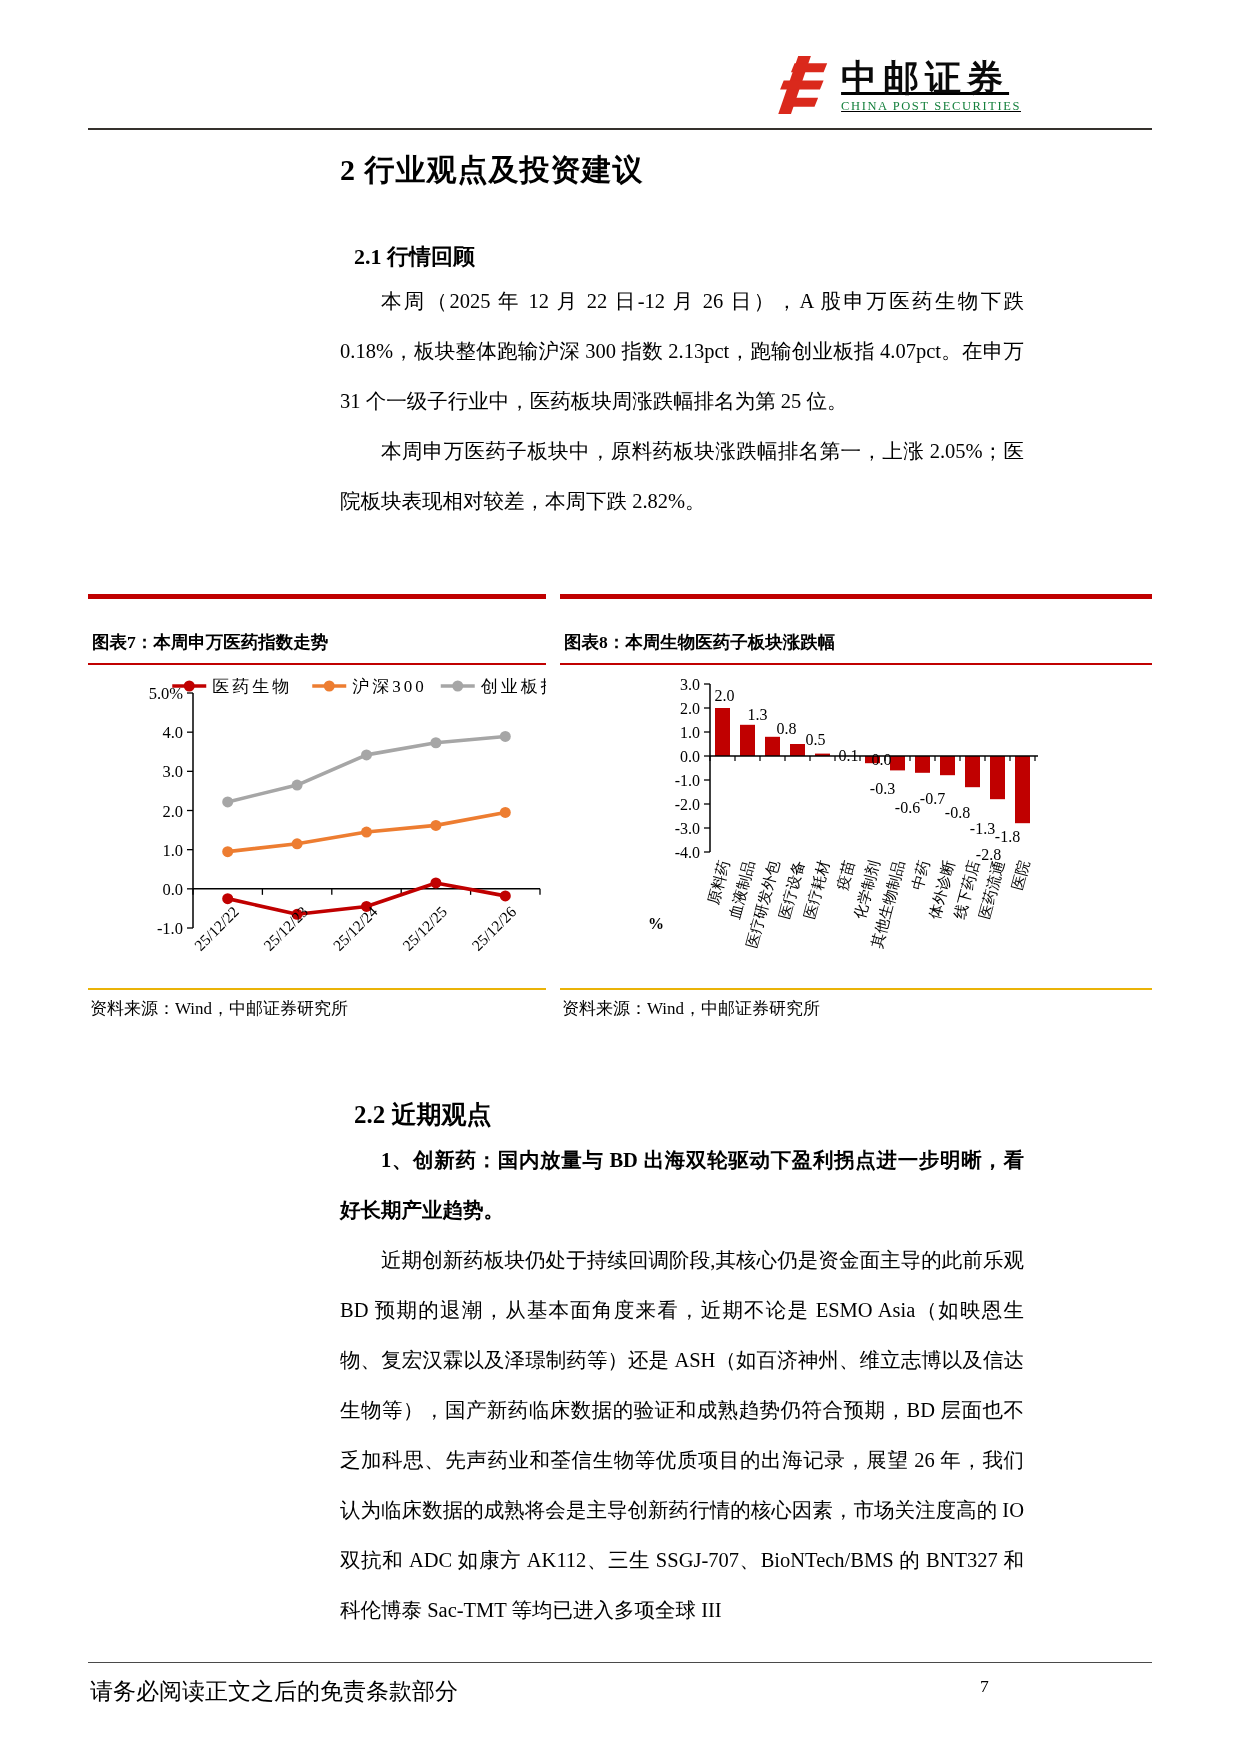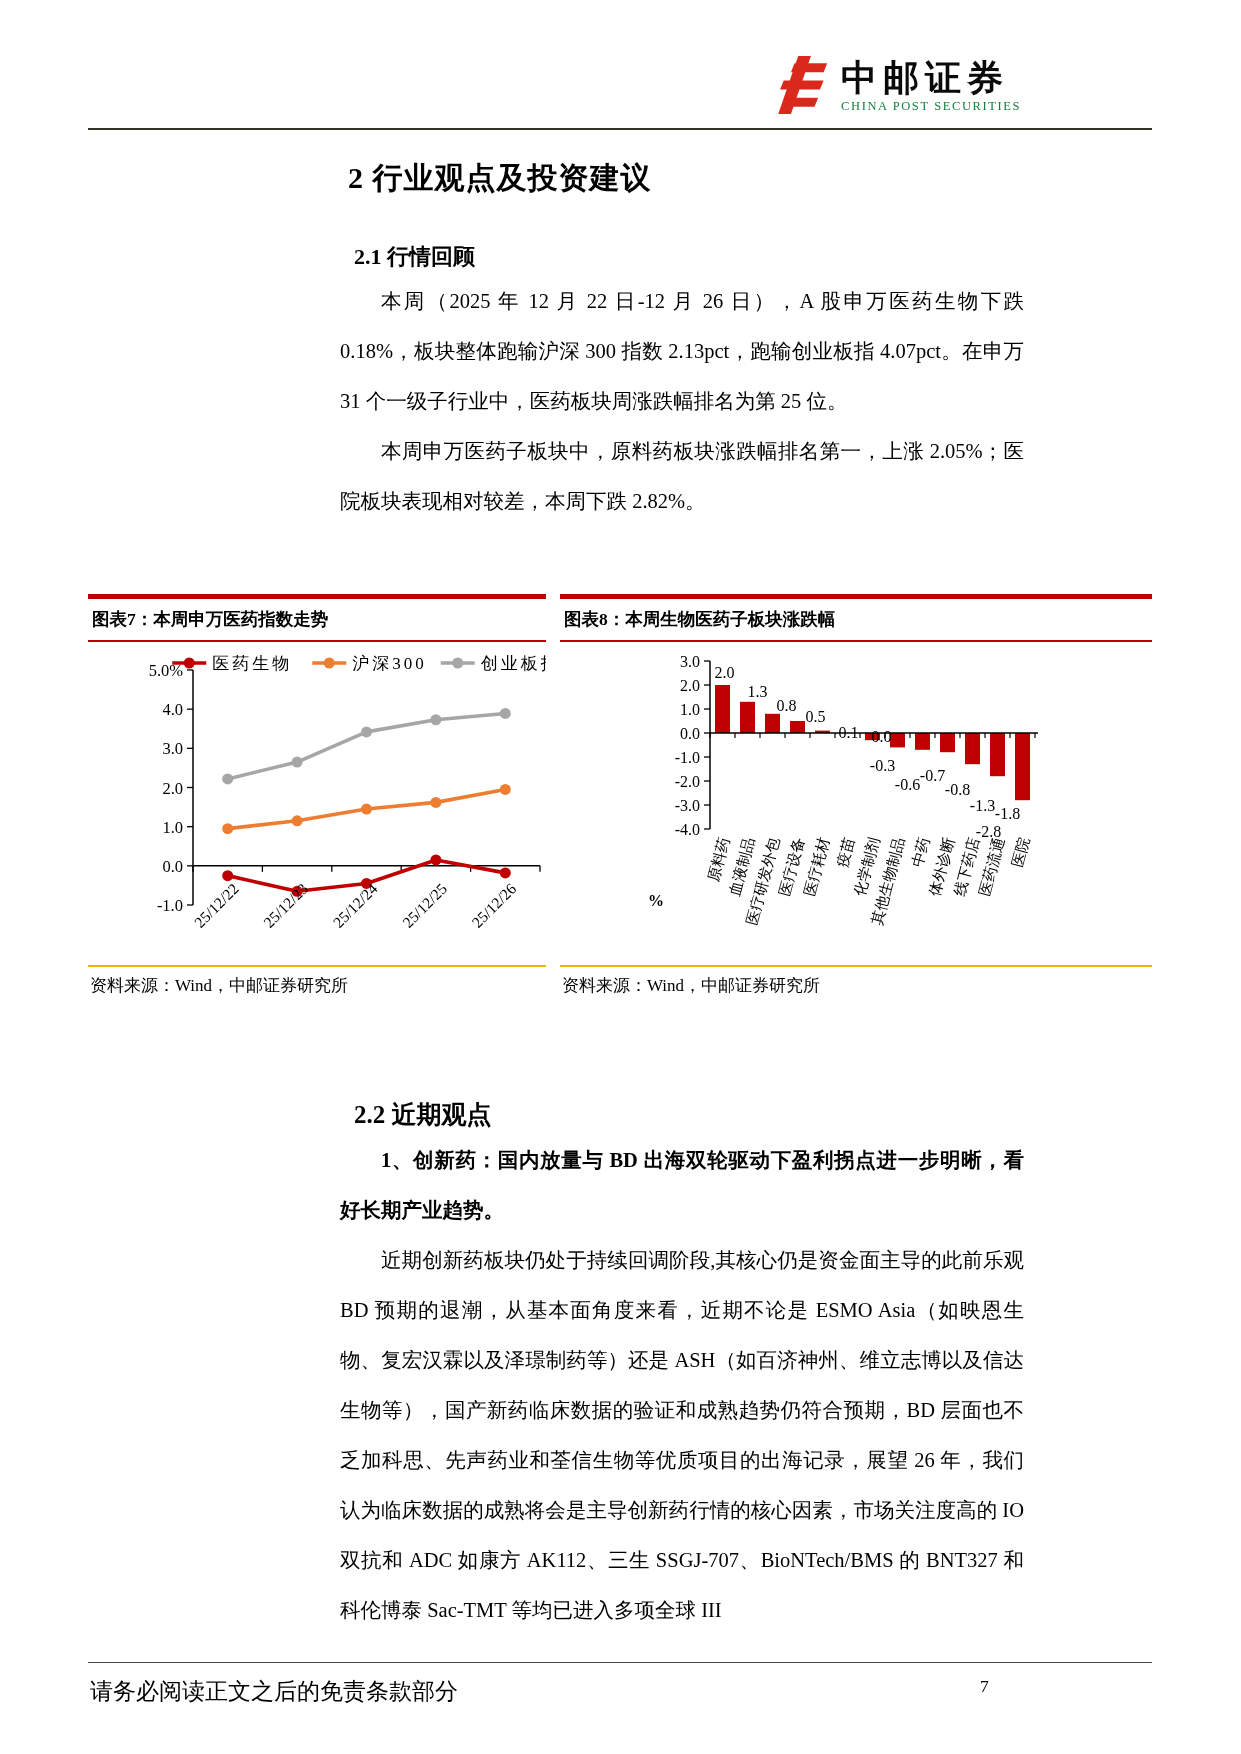--- a/index.html
+++ b/index.html
@@ -1,39 +1,39 @@
 <!DOCTYPE html>
 <html><head>
 <meta charset="utf-8">
 <style>
   html,body{margin:0;padding:0;background:#ffffff;}
   .page{position:relative;width:1241px;height:1754px;background:#fff;overflow:hidden;
         font-family:"Liberation Serif","DejaVu Serif",serif;color:#000;}
   
-  .header-logo{position:absolute;top:54px;right:220px;display:flex;align-items:center;gap:12px;}
+  .header-logo{position:absolute;top:54px;right:220px;display:flex;align-items:center;gap:12px;text-decoration:underline;}
   .logo-text{display:flex;flex-direction:column;}
   .logo-cn{font-size:36px;font-weight:bold;letter-spacing:6px;line-height:1.05;color:#0a0a0a;}
   .logo-en{font-size:12.5px;letter-spacing:1.6px;color:#15803d;margin-top:1px;}
   .header-rule{position:absolute;top:128px;left:88px;width:1064px;height:2px;background:#35312d;}
   
-  .h1{position:absolute;left:340px;top:150px;margin:8px;font-size:30px;font-weight:bold;letter-spacing:1px;}
+  .h1{position:absolute;left:340px;top:150px;margin:0;font-size:30px;font-weight:bold;letter-spacing:1px;}
   .h2-1{position:absolute;left:354px;top:242px;margin:0;font-size:22px;font-weight:bold;}
   .h2-2{position:absolute;left:346px;top:1090px;margin:8px;font-size:25px;font-weight:bold;}
   .body-block{position:absolute;left:340px;width:684px;font-size:20.5px;line-height:50px;text-align:justify;}
   .body-block p{margin:0;text-indent:2em;}
   .body-block p.lead{font-weight:bold;}
   #block1{top:276px;}
   #block2{top:1135px;font-family:Liberation Serif, serif;}
   
   .figure-row{position:absolute;top:594px;left:88px;width:1064px;display:flex;gap:14px;}
   .fig-col{display:flex;flex-direction:column;}
   .fig-col.left{flex:0 0 458px;}
   .fig-col.right{flex:1;}
   .fig-title{border-top:5px solid #c00000;border-bottom:2px solid #c00000;
-             padding:8px 4px 9px 4px;font-size:17.5px;font-weight:bold;}
+             padding:31px 4px 9px 4px;font-size:17.5px;font-weight:bold;}
   .fig-canvas{margin-top:6px;height:307px;}
   .fig-source{border-top:2px solid #eab308;margin-top:10px;padding:7px 2px 0 2px;font-size:17px;}
   .fig-canvas svg text{font-family:"Liberation Serif","DejaVu Serif",serif;fill:#000;}
   
   .footer-rule{position:absolute;top:1662px;left:88px;width:1064px;height:1px;background:#4a4a4a;}
   .footer-disclaimer{position:absolute;top:1676px;left:90px;font-size:23px;}
   .footer-page{position:absolute;top:1676px;left:980px;font-size:17.5px;}
 </style>
 </head>
 <body>

